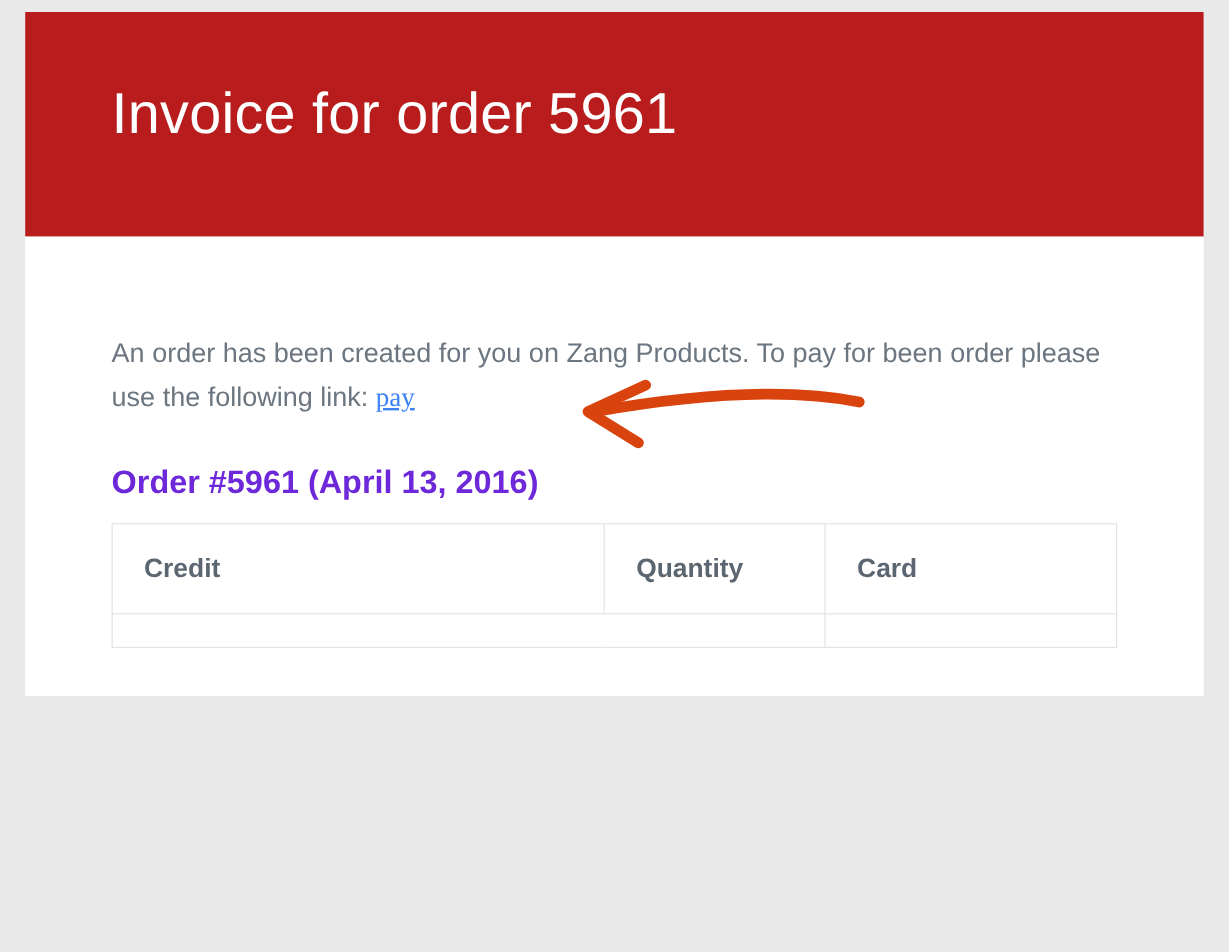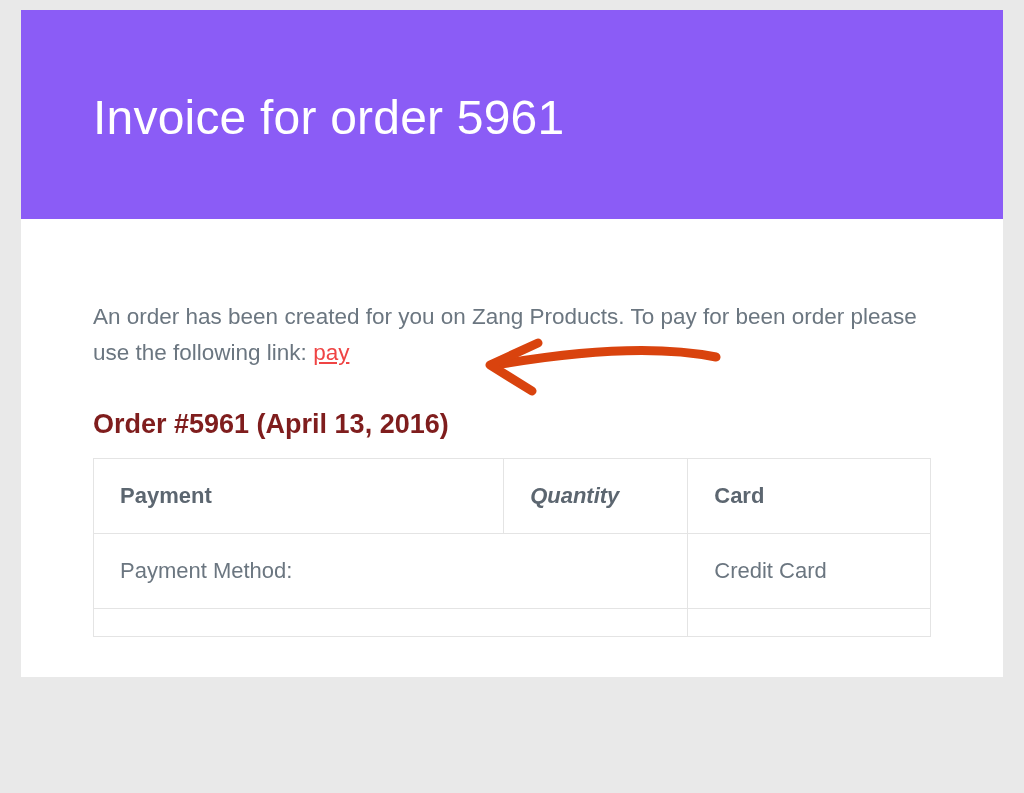--- a/index.html
+++ b/index.html
@@ -10,51 +10,52 @@
     color: #5c6670;
     font-weight: 300;
     padding: 10px 0 0 0;
   }
   .page {
     width: 982px;
     margin: 0 auto;
     background: #ffffff;
   }
   .header {
-    background: #8b5cf6;
-    padding: 80px 72px 74px 72px;
+    background: #b91c1c;
+    padding: 58px 72px 74px 72px;
   }
   .header h1 {
     color: #ffffff;
     font-size: 48px;
     font-weight: 300;
     letter-spacing: 0.2px;
   }
   .body {
     padding: 80px 72px 40px 72px;
     position: relative;
   }
   .intro {
     font-size: 22.5px;
     line-height: 1.6;
     color: #6b7680;
     margin-bottom: 38px;
   }
   .intro a {
-    color: #ef4444;
+    color: #3b82f6;
     text-decoration: underline;
+    font-family: Liberation Serif, serif;
   }
   .arrow {
     position: absolute;
     left: 455px;
     top: 118px;
     pointer-events: none;
   }
   .section-title {
-    color: #7f1d1d;
+    color: #6d28d9;
     font-size: 27px;
     font-weight: 600;
     margin-bottom: 18px;
   }
   table {
     width: 100%;
     border-collapse: collapse;
     font-size: 22px;
     color: #6b7680;
   }
@@ -62,21 +63,21 @@
     text-align: left;
     border: 1px solid #e4e4e4;
     padding: 24px 26px;
     font-weight: 300;
   }
   th {
     font-weight: 600;
     color: #5c6670;
   }
   .col-product  { width: 49%; }
-  .col-quantity { width: 22%; font-style: italic; }
+  .col-quantity { width: 22%; }
   .col-price    { width: 29%; }
   .summary-label { }
   .summary-val   { }
   
   .cutoff-row td { height: 28px; padding-top: 20px; padding-bottom: 0; color: transparent; }
 </style>
 </head>
 <body>
 
 <div class="page">
@@ -94,30 +95,26 @@
     <svg class="arrow" width="250" height="60" viewBox="0 0 250 60">
       <path d="M 240 20 C 180 8, 100 14, 20 28" stroke="#d9430e" stroke-width="9" fill="none" stroke-linecap="round"></path>
       <path d="M 62 6 L 14 28 L 56 54" stroke="#d9430e" stroke-width="9" fill="none" stroke-linecap="round" stroke-linejoin="round"></path>
     </svg>
 
     <h2 class="section-title">Order #5961 (April 13, 2016)</h2>
 
     <table>
       <thead>
         <tr>
-          <th class="col-product">Payment</th>
+          <th class="col-product">Credit</th>
           <th class="col-quantity">Quantity</th>
           <th class="col-price">Card</th>
         </tr>
       </thead>
       <tbody>
-        <tr>
-          <td class="summary-label" colspan="2">Payment Method:</td>
-          <td class="summary-val">Credit Card</td>
-        </tr>
         <tr class="cutoff-row">
           <td colspan="2"></td>
           <td></td>
         </tr>
       </tbody>
     </table>
 
   </div>
 </div>
 

